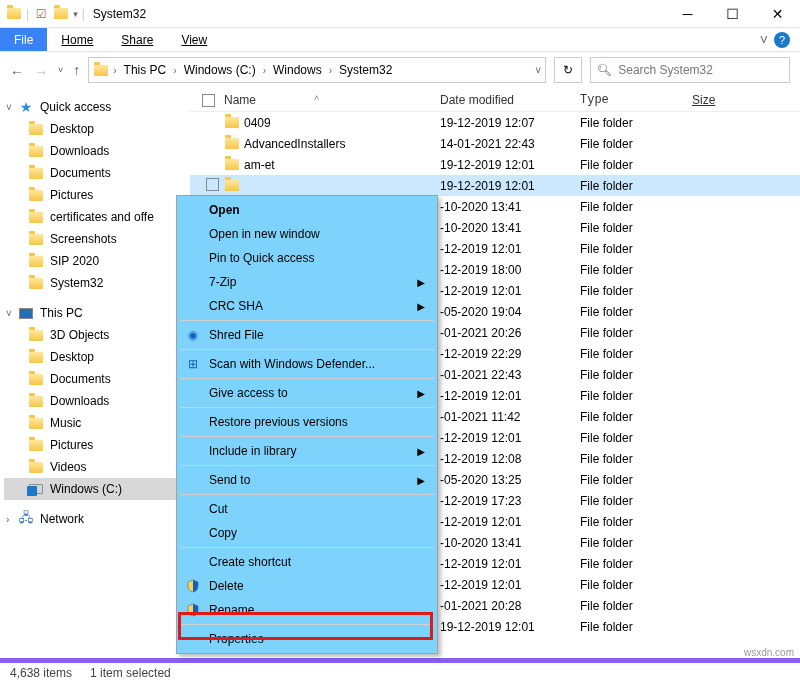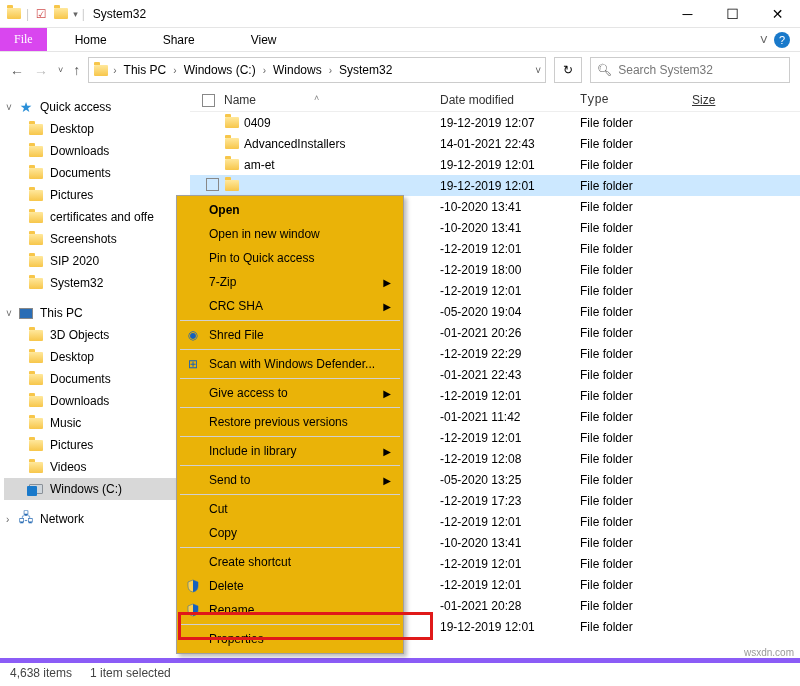--- a/index.html
+++ b/index.html
@@ -3,22 +3,22 @@
 <meta charset="utf-8">
 <style>
 * { box-sizing: border-box; font-family: "Segoe UI", sans-serif; font-size: 12px; }
 body { margin: 0; background: #fff; overflow: hidden; width: 800px; height: 686px; position: relative; }
 .title-bar { height: 28px; display: flex; align-items: center; padding: 0 0 0 6px; border-bottom: 1px solid #e5e5e5; }
 .title-bar .icons { display: flex; gap: 4px; align-items: center; }
 .title-text { margin-left: 8px; }
 .win-controls { margin-left: auto; display: flex; }
 .win-controls div { width: 45px; height: 28px; display: flex; align-items: center; justify-content: center; font-size: 14px; }
 .ribbon-tabs { height: 24px; display: flex; align-items: stretch; border-bottom: 1px solid #e5e5e5; }
-.ribbon-tabs .file-tab { background: #d946ef; color: #fff; padding: 4px 14px; display: flex; align-items: center; font-family: Liberation Serif, serif; }
-.ribbon-tabs .tab { padding: 0 28px; display: flex; align-items: center; }
+.ribbon-tabs .file-tab { background: #3b82f6; color: #fff; padding: 4px 14px; display: flex; align-items: center; }
+.ribbon-tabs .tab { padding: 0 14px; display: flex; align-items: center; text-decoration: underline; }
 .ribbon-tabs .spacer { flex: 1; }
 .ribbon-tabs .help { padding: 0 10px; display: flex; align-items: center; gap: 6px; }
 .nav-row { height: 36px; display: flex; align-items: center; padding: 0 10px; gap: 8px; }
 .nav-arrows { display: flex; gap: 10px; align-items: center; color: #555; }
 .nav-arrows span { font-size: 14px; }
 .bc-box { flex: 1; border: 1px solid #ccc; height: 26px; display: flex; align-items: center; padding: 0 4px; gap: 4px; }
 .bc-box .crumb { padding: 0 3px; }
 .bc-box .sep { color: #666; font-size: 10px; }
 .refresh { width: 28px; height: 26px; border: 1px solid #ccc; display: flex; align-items: center; justify-content: center; }
 .search-box { width: 200px; height: 26px; border: 1px solid #ccc; display: flex; align-items: center; padding: 0 6px; color: #777; }
@@ -33,21 +33,21 @@
 .col-head div:nth-child(1) { width: 216px; }
 .col-head div:nth-child(2) { width: 140px; }
 .col-head div:nth-child(3) { width: 112px; font-family: Liberation Mono, monospace; }
 .col-head div:nth-child(4) { width: 60px; text-decoration: underline; }
 .row { display: flex; height: 21px; align-items: center; padding-left: 16px; }
 .row .cb { width: 18px; }
 .row .nm { width: 216px; display: flex; align-items: center; gap: 4px; }
 .row .dt { width: 140px; }
 .row .tp { width: 112px; }
 .row.sel { background: #cce8ff; }
-.context-menu { position: absolute; left: 176px; top: 195px; width: 228px; background: #eab308; border: 1px solid #a0a0a0; box-shadow: 3px 3px 4px rgba(0,0,0,0.25); z-index: 100; padding: 2px; }
+.context-menu { position: absolute; left: 176px; top: 195px; width: 262px; background: #7dd3fc; border: 1px solid #a0a0a0; box-shadow: 3px 3px 4px rgba(0,0,0,0.25); z-index: 100; padding: 2px; }
 .cm-item { height: 24px; display: flex; align-items: center; padding-left: 30px; position: relative; }
 .cm-item .arr { position: absolute; right: 10px; font-size: 10px; }
 .cm-item.bold { font-weight: 700; }
 .cm-sep { height: 1px; background: #d0d0d0; margin: 2px 1px; }
 .cm-icon { position: absolute; left: 6px; width: 16px; height: 16px; display: flex; align-items: center; justify-content: center; }
 .cm-highlight { position: absolute; left: 178px; top: 612px; width: 255px; height: 28px; border: 3px solid #e01919; z-index: 101; pointer-events: none; }
 .status-bar { height: 24px; display: flex; align-items: center; padding: 0 10px; border-top: 5px solid #8b5cf6; gap: 18px; color: #444; font-size: 11px; }
 .watermark { position: absolute; right: 6px; bottom: 28px; font-size: 10px; color: #999; }
 
 .ico { width: 16px; height: 16px; display: inline-flex; align-items: center; justify-content: center; }

